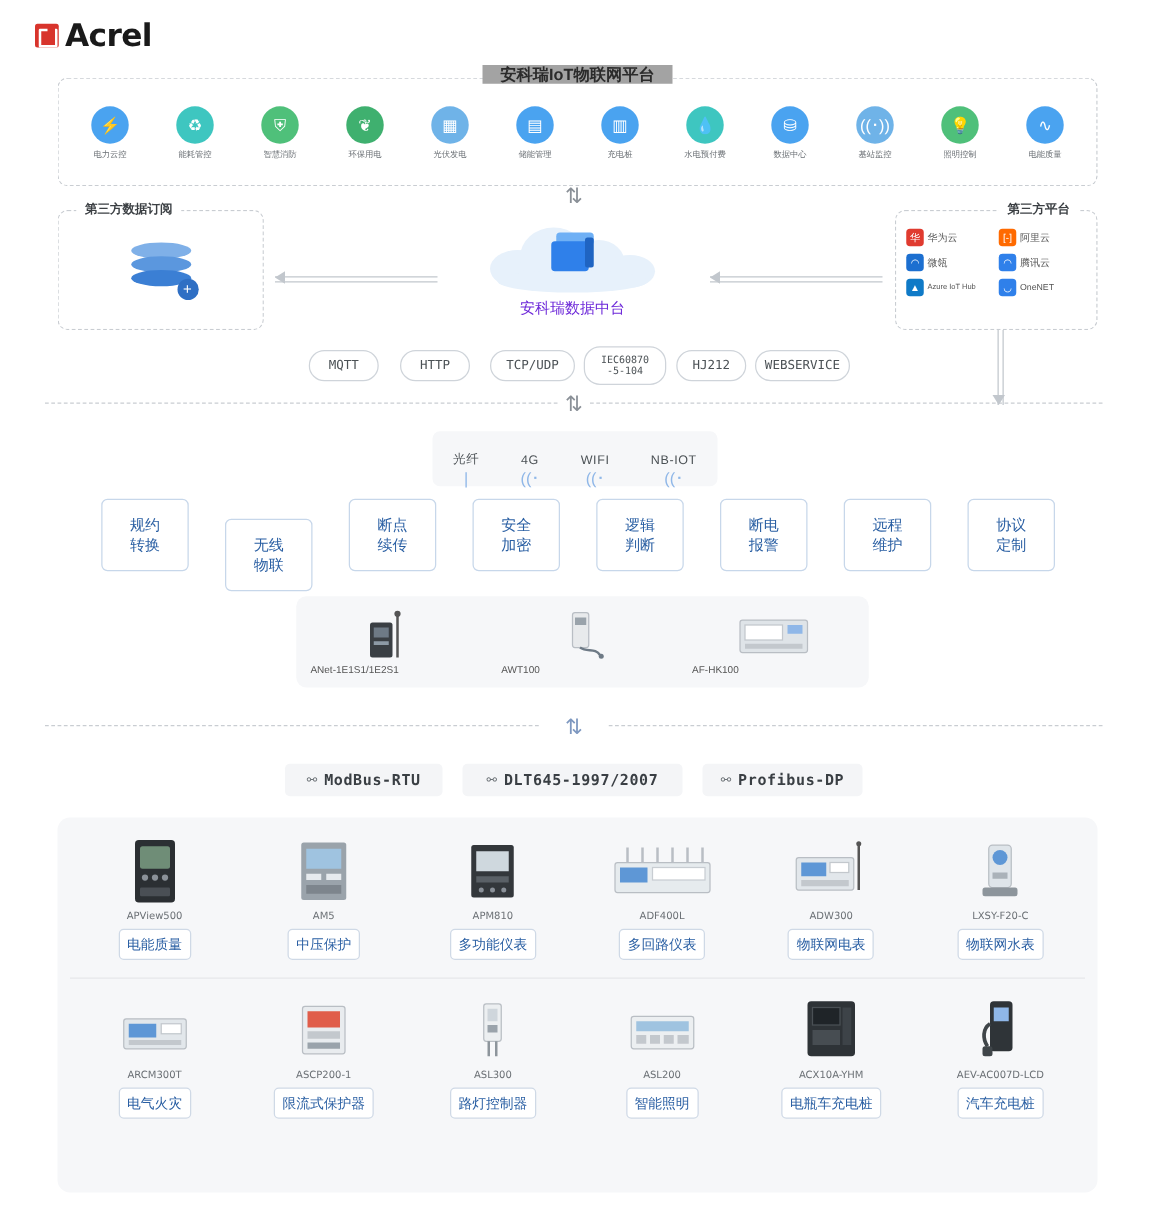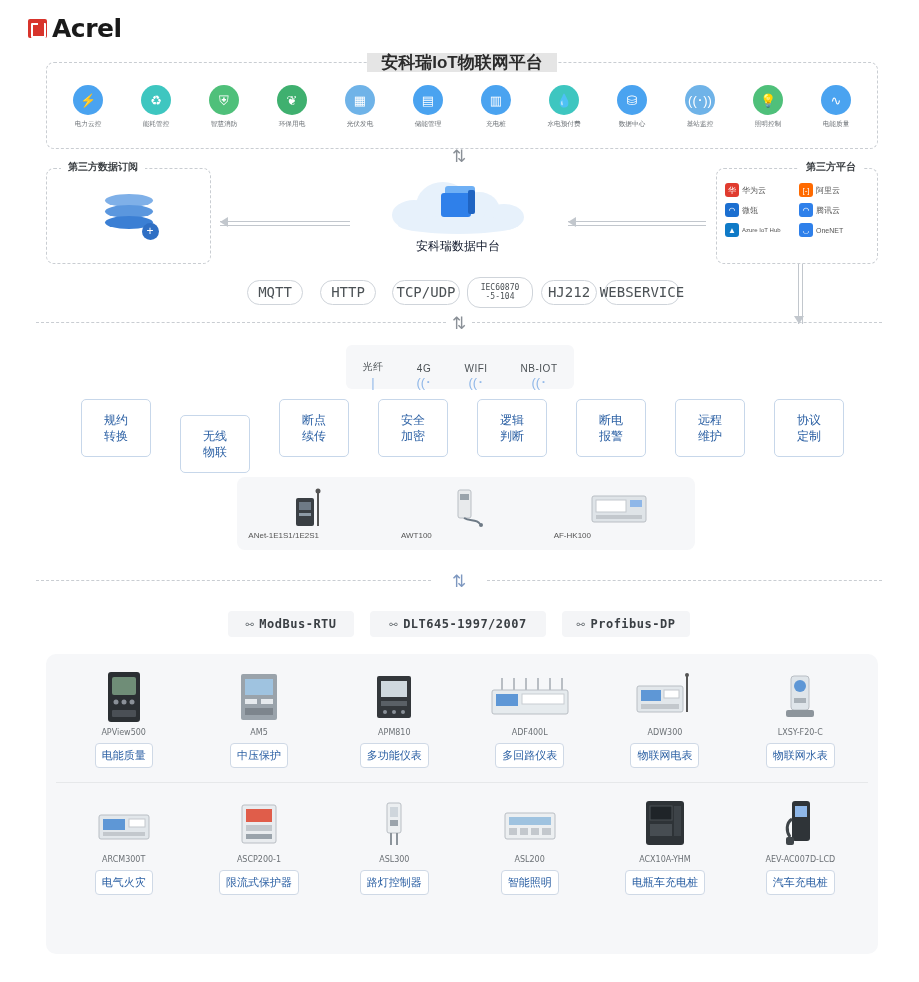--- a/index.html
+++ b/index.html
@@ -32,21 +32,21 @@
   .panel-dashed {
     border:1px dashed #c9cdd2; border-radius:8px;
   }
   #top-panel {
     position:absolute; left:46px; top:62px; width:832px; height:87px;
   }
   .platform-title {
     position:absolute; left:0; right:0; top:-12px; text-align:center;
   }
   .platform-title span {
-    background:#e5e5e5; padding:0 14px; font-size:17px; font-weight:bold; color:#2b2b2b;
+    background:#a3a3a3; padding:0 14px; font-size:13px; font-weight:bold; color:#2b2b2b;
   }
   .icon-strip {
     position:absolute; left:8px; right:8px; top:22px;
     display:flex; justify-content:space-between; align-items:flex-start;
   }
   .icon-cell { width:66px; text-align:center; }
   .circle-ico {
     width:30px; height:30px; border-radius:50%; margin:0 auto 4px;
     display:flex; align-items:center; justify-content:center;
     color:#fff; font-size:13px; line-height:1;
@@ -100,27 +100,27 @@
   }
   .cloud-box {
     position:absolute; left:50%; top:8px; transform:translateX(-50%);
     width:34px; height:32px;
   }
   .cb-front { position:absolute; left:0; top:7px; width:30px; height:24px; background:#2f80ea; border-radius:3px; }
   .cb-top { position:absolute; left:4px; top:0; width:30px; height:10px; background:#6fb0f5;
     border-radius:3px; }
   .cb-side { position:absolute; right:0; top:4px; width:7px; height:24px; background:#1f64c2;
     border-radius:2px; }
-  .cloud-caption { margin-top:4px; font-size:12px; color:#0f172a; }
+  .cloud-caption { margin-top:4px; font-size:12px; color:#6d28d9; }
 
   
   .pill {
     position:absolute; height:25px; border:1px solid #cfd4da; border-radius:13px;
     background:#fff; display:flex; align-items:center; justify-content:center;
-    font-size:14px; color:#4b5155; font-family:"DejaVu Sans Mono", monospace;
+    font-size:10px; color:#4b5155; font-family:"DejaVu Sans Mono", monospace;
     text-align:center; line-height:1.1;
   }
 
   
   .h-arrow { position:absolute; height:10px; }
   .h-arrow .line { position:absolute; top:4px; left:0; right:0; height:1px; background:#c2c7cd; }
   .h-arrow .line.second { top:8px; }
   .h-arrow .head-l {
     position:absolute; left:0; top:0px; width:0; height:0;
     border-top:5px solid transparent; border-bottom:5px solid transparent;

